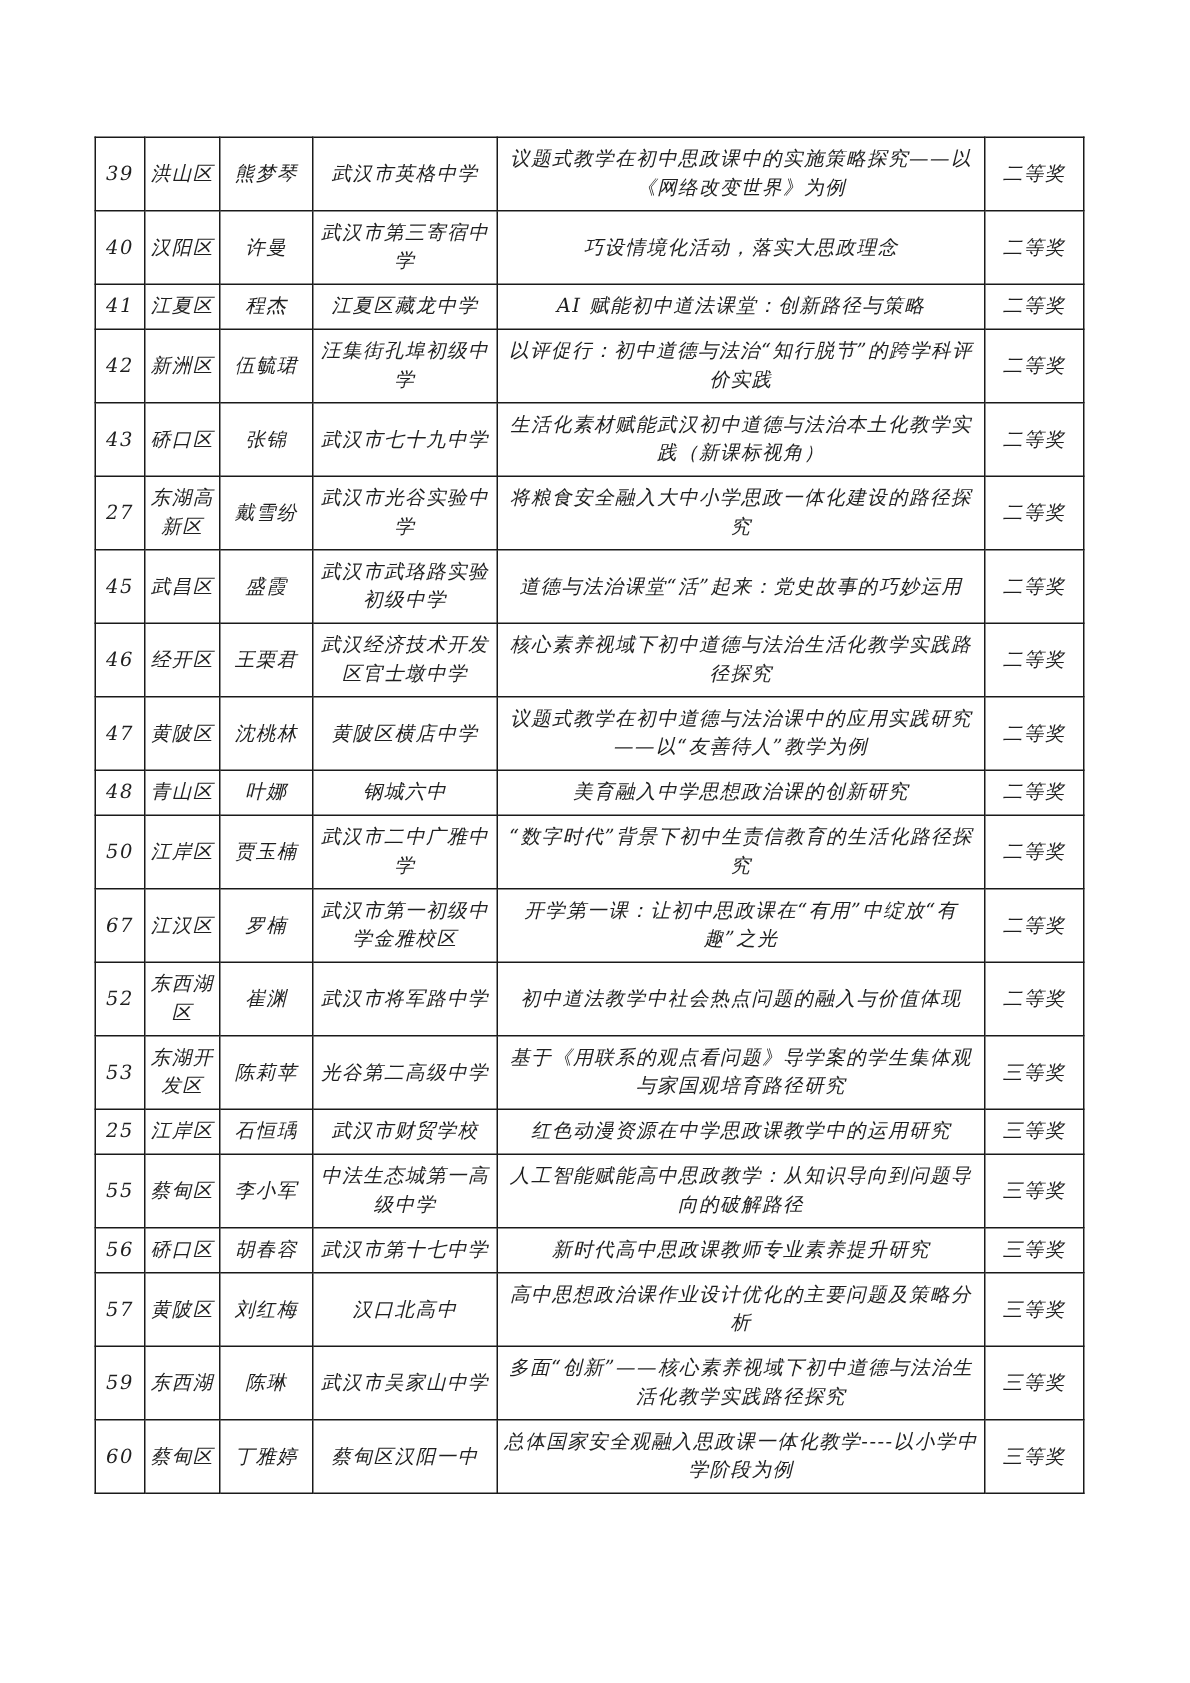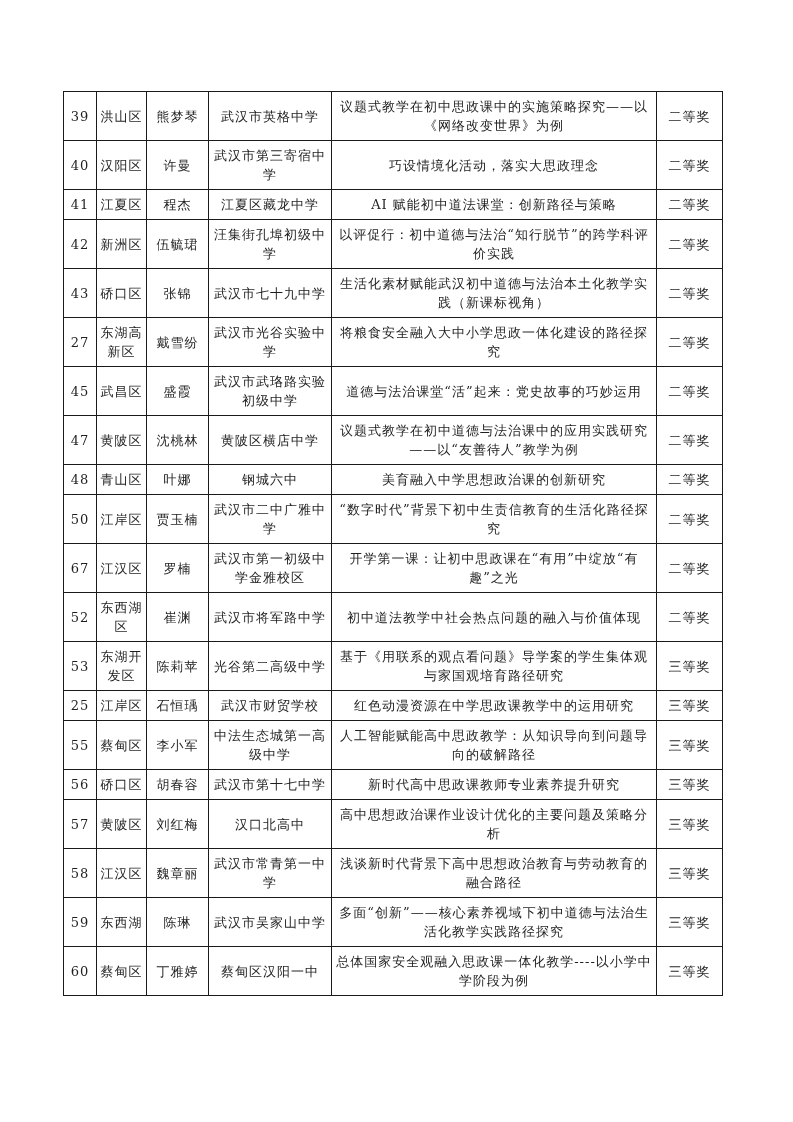--- a/index.html
+++ b/index.html
@@ -21,20 +21,21 @@
     width: 793px; height: 1122px;
     background: #ffffff;
   }
   table.award-table {
     position: absolute;
     left: 63px;
     top: 91px;
     width: 659px;
     border-collapse: collapse;
     table-layout: fixed;
+    font-style: italic;
   }
   table.award-table td {
     border: 1px solid #1a1a1a;
     text-align: center;
     vertical-align: middle;
     font-size: 13px;
     line-height: 19px;
     padding: 5px 3px;
     letter-spacing: 1px;
     word-break: break-all;
@@ -117,20 +118,28 @@
 
   <tr>
     <td class="c-no">45</td>
     <td>武昌区</td>
     <td>盛霞</td>
     <td>武汉市武珞路实验初级中学</td>
     <td>道德与法治课堂“活”起来：党史故事的巧妙运用</td>
     <td>二等奖</td>
   </tr>
 
+  <tr>
+    <td class="c-no">46</td>
+    <td>经开区</td>
+    <td>王栗君</td>
+    <td>武汉经济技术开发区官士墩中学</td>
+    <td>核心素养视域下初中道德与法治生活化教学实践路径探究</td>
+    <td>二等奖</td>
+  </tr>
 
   <tr>
     <td class="c-no">47</td>
     <td>黄陂区</td>
     <td>沈桃林</td>
     <td>黄陂区横店中学</td>
     <td>议题式教学在初中道德与法治课中的应用实践研究——以“友善待人”教学为例</td>
     <td>二等奖</td>
   </tr>
 
@@ -209,28 +218,20 @@
 
   <tr>
     <td class="c-no">57</td>
     <td>黄陂区</td>
     <td>刘红梅</td>
     <td>汉口北高中</td>
     <td>高中思想政治课作业设计优化的主要问题及策略分析</td>
     <td>三等奖</td>
   </tr>
 
-  <tr>
-    <td class="c-no">58</td>
-    <td>江汉区</td>
-    <td>魏章丽</td>
-    <td>武汉市常青第一中学</td>
-    <td>浅谈新时代背景下高中思想政治教育与劳动教育的融合路径</td>
-    <td>三等奖</td>
-  </tr>
 
   <tr>
     <td class="c-no">59</td>
     <td>东西湖</td>
     <td>陈琳</td>
     <td>武汉市吴家山中学</td>
     <td>多面“创新”——核心素养视域下初中道德与法治生活化教学实践路径探究</td>
     <td>三等奖</td>
   </tr>
 

